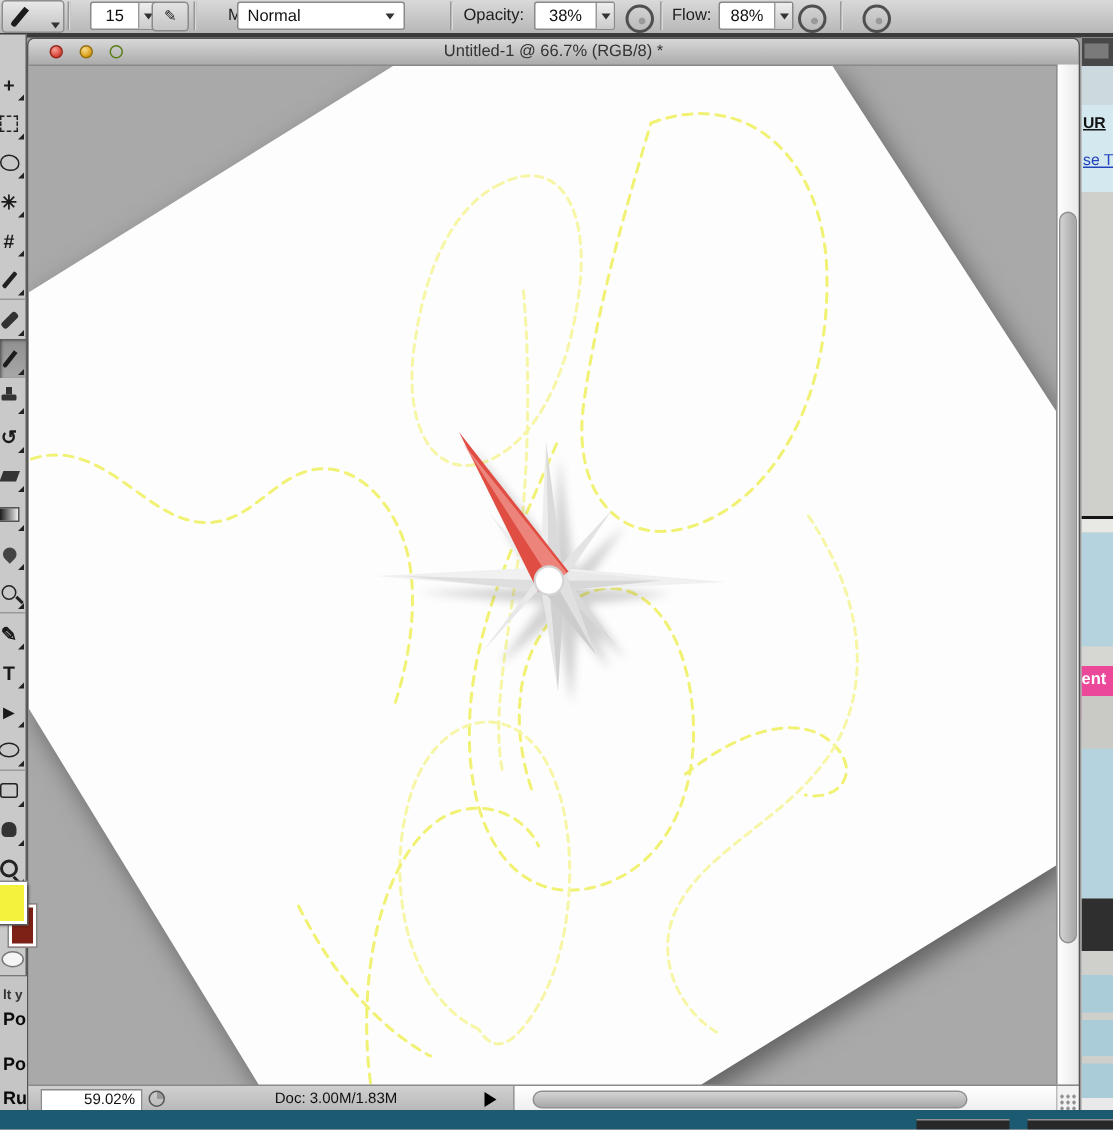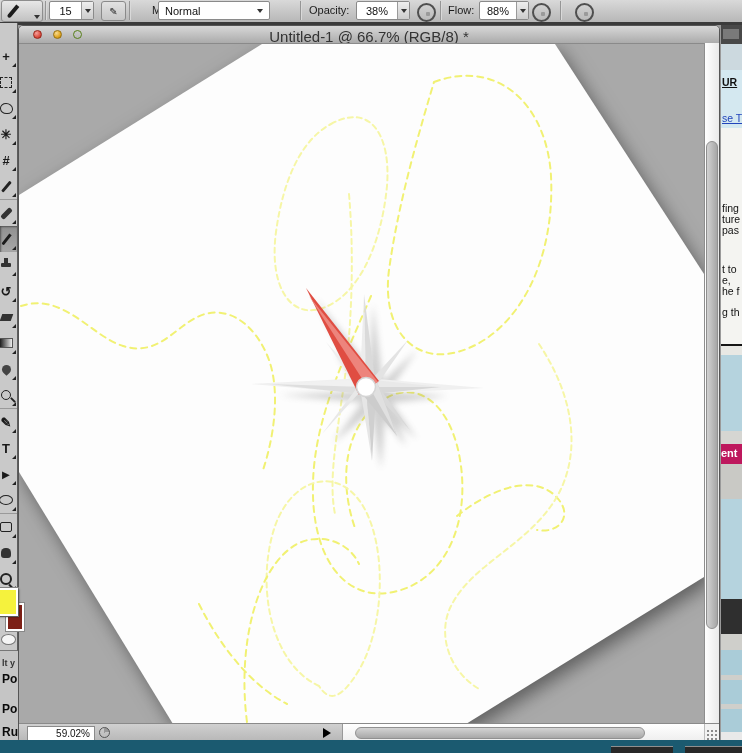--- a/index.html
+++ b/index.html
@@ -27,21 +27,21 @@
     font-size:10px;color:#222;}
   .airbrush{top:3px;width:15px;height:15px;border:2px solid #4f4f4f;border-radius:50%;background:radial-gradient(circle at 60% 60%, #9a9a9a 2px, transparent 2.5px);}
 
   
   #ps-window{left:18px;top:25px;width:702px;height:715px;border:1px solid #555;
     border-radius:5px 5px 0 0;background:#c6c6c6;box-sizing:border-box;}
   #strip-dark{left:0;top:22px;width:742px;height:3px;background:#3b3b3b;}
   #titlebar{left:0;top:0;width:700px;height:17px;border-radius:4px 4px 0 0;
     background:linear-gradient(#d8d8d8,#ababab);border-bottom:1px solid #7c7c7c;}
   #title-text{position:absolute;left:0;top:2px;width:100%;text-align:center;
-    font-size:15px;color:#333;}
+    font-size:11px;color:#333;}
   .tl{position:absolute;top:4px;width:9px;height:9px;border-radius:50%;}
   #tl-close{left:14px;background:radial-gradient(circle at 35% 30%,#f5a09a,#dc4f42 60%,#a92e22);border:1px solid #98251b;box-sizing:border-box;}
   #tl-min{left:34px;background:radial-gradient(circle at 35% 30%,#f8da90,#e0a623 60%,#aa7a14);border:1px solid #97700f;box-sizing:border-box;}
   #tl-zoom{left:54px;background:radial-gradient(circle at 35% 30%,#d3ecaa,#84b930 60%,#5d8a1d;);border:1px solid #567f18;box-sizing:border-box;}
 
   
   #viewport{left:0;top:17px;width:685px;height:680px;background:#a9a9a9;overflow:hidden;border-top:1px solid #8a8a8a;box-sizing:content-box;}
   .canvas-shadow{position:absolute;left:0;top:0;width:685px;height:680px;
     filter:drop-shadow(5px 7px 9px rgba(35,35,35,.55));}
   .clip-poly{clip-path:polygon(243px 0px,536px 0px,685px 230px,685px 533px,447px 680px,154px 680px,0px 428px,0px 151px);}
@@ -119,21 +119,21 @@
   .rfrag{position:absolute;left:1px;font-size:10.5px;color:#111;white-space:nowrap;}
   #rb-btn1{top:0;height:19px;background:#484848;}
   #rb-btn1 i{position:absolute;left:2px;top:4px;width:16px;height:10px;background:#7a7a7a;display:block;}
   #rb-2{top:19px;height:26px;background:#ccd9df;}
   #rb-3{top:45px;height:58px;background:#d4e8f0;}
   #rb-4{top:103px;height:216px;background:#f4f4f1;}
   #rb-line{top:319px;height:2px;background:#151515;}
   #rb-5{top:321px;height:9px;background:#e8e8e4;}
   #rb-6{top:330px;height:76px;background:#b5d3de;}
   #rb-7{top:406px;height:13px;background:#d6d6d2;}
-  #rb-8{top:419px;height:36px;background:#be185d;}
+  #rb-8{top:419px;height:36px;background:#ec4899;}
   #rb-8 span{position:absolute;left:0;top:3px;font-size:11px;font-weight:bold;color:#fff;}
   #rb-9{top:439px;height:35px;background:#c9c9c5;}
   #rb-10{top:474px;height:100px;background:#b5d3de;}
   #rb-11{top:574px;height:35px;background:#2f2f2f;}
   #rb-12{top:609px;height:16px;background:#cfcfcb;}
   .rb-row{background:#aaccd8;}
   #rb-13{top:625px;height:25px;}
   #rb-14{top:655px;height:24px;}
   #rb-15{top:684px;height:23px;}
   #rb-16{top:707px;height:10px;background:#e9e9e9;}
@@ -147,21 +147,21 @@
 </style>
 </head>
 <body>
 
 <div class="abs" id="options-bar">
   <div class="abs" id="brush-preset">
     <span class="brushstroke"></span>
     <span class="tri-down"></span>
   </div>
   <div class="ob-sep" style="left:45px"></div>
-  <div class="ob-field" style="left:49px;width:43px">
+  <div class="ob-field" style="left:60px;width:43px">
     <span class="val">15</span>
     <span class="stepbtn">
         <span class="tri-down"></span>
       </span>
   </div>
   <div class="abs" id="tablet-icon">
     <span>✎</span>
   </div>
   <div class="ob-sep" style="left:129px"></div>
   <span class="ob-label" style="left:152px">Mode:</span>
@@ -265,20 +265,21 @@
     </svg>
   </div>
 
   <div class="abs" id="v-scrollbar">
     <div id="v-thumb"></div>
   </div>
 
   <div class="abs" id="statusbar">
     <div id="zoom-field">59.02%</div>
     <span id="status-icon"></span>
+    <span id="doc-info">Doc: 3.00M/1.83M</span>
     <span id="status-arrow"></span>
     <div id="h-scrolltrack">
       <div id="h-thumb"></div>
     </div>
     <div id="resize-grip">
         <i></i>
       </div>
   </div>
 </div>
 
@@ -360,30 +361,21 @@
   <span class="lb" style="top:74px">Ru</span>
 </div>
 
 <div class="abs" id="right-behind">
   <div class="rb" id="rb-btn1">
       <i></i>
     </div>
   <div class="rb" id="rb-2"></div>
   <div class="rb" id="rb-3">
     <span class="rfrag frag-ur" style="top:6px">UR</span>
-    <span class="rfrag frag-link" style="top:42px">se T</span>
-  </div>
-  <div class="rb" id="rb-4">
-    <span class="rfrag" style="top:74px">fing</span>
-    <span class="rfrag" style="top:85px">ture</span>
-    <span class="rfrag" style="top:96px">pas</span>
-    <span class="rfrag" style="top:135px">t to</span>
-    <span class="rfrag" style="top:146px">e,</span>
-    <span class="rfrag" style="top:157px">he f</span>
-    <span class="rfrag" style="top:178px">g th</span>
+    <span class="rfrag frag-link" style="top:31px">se T</span>
   </div>
   <div class="rb" id="rb-line"></div>
   <div class="rb" id="rb-5"></div>
   <div class="rb" id="rb-6"></div>
   <div class="rb" id="rb-7"></div>
   <div class="rb" id="rb-8">
     <span>ent</span>
   </div>
   <div class="rb" id="rb-9"></div>
   <div class="rb" id="rb-10"></div>

